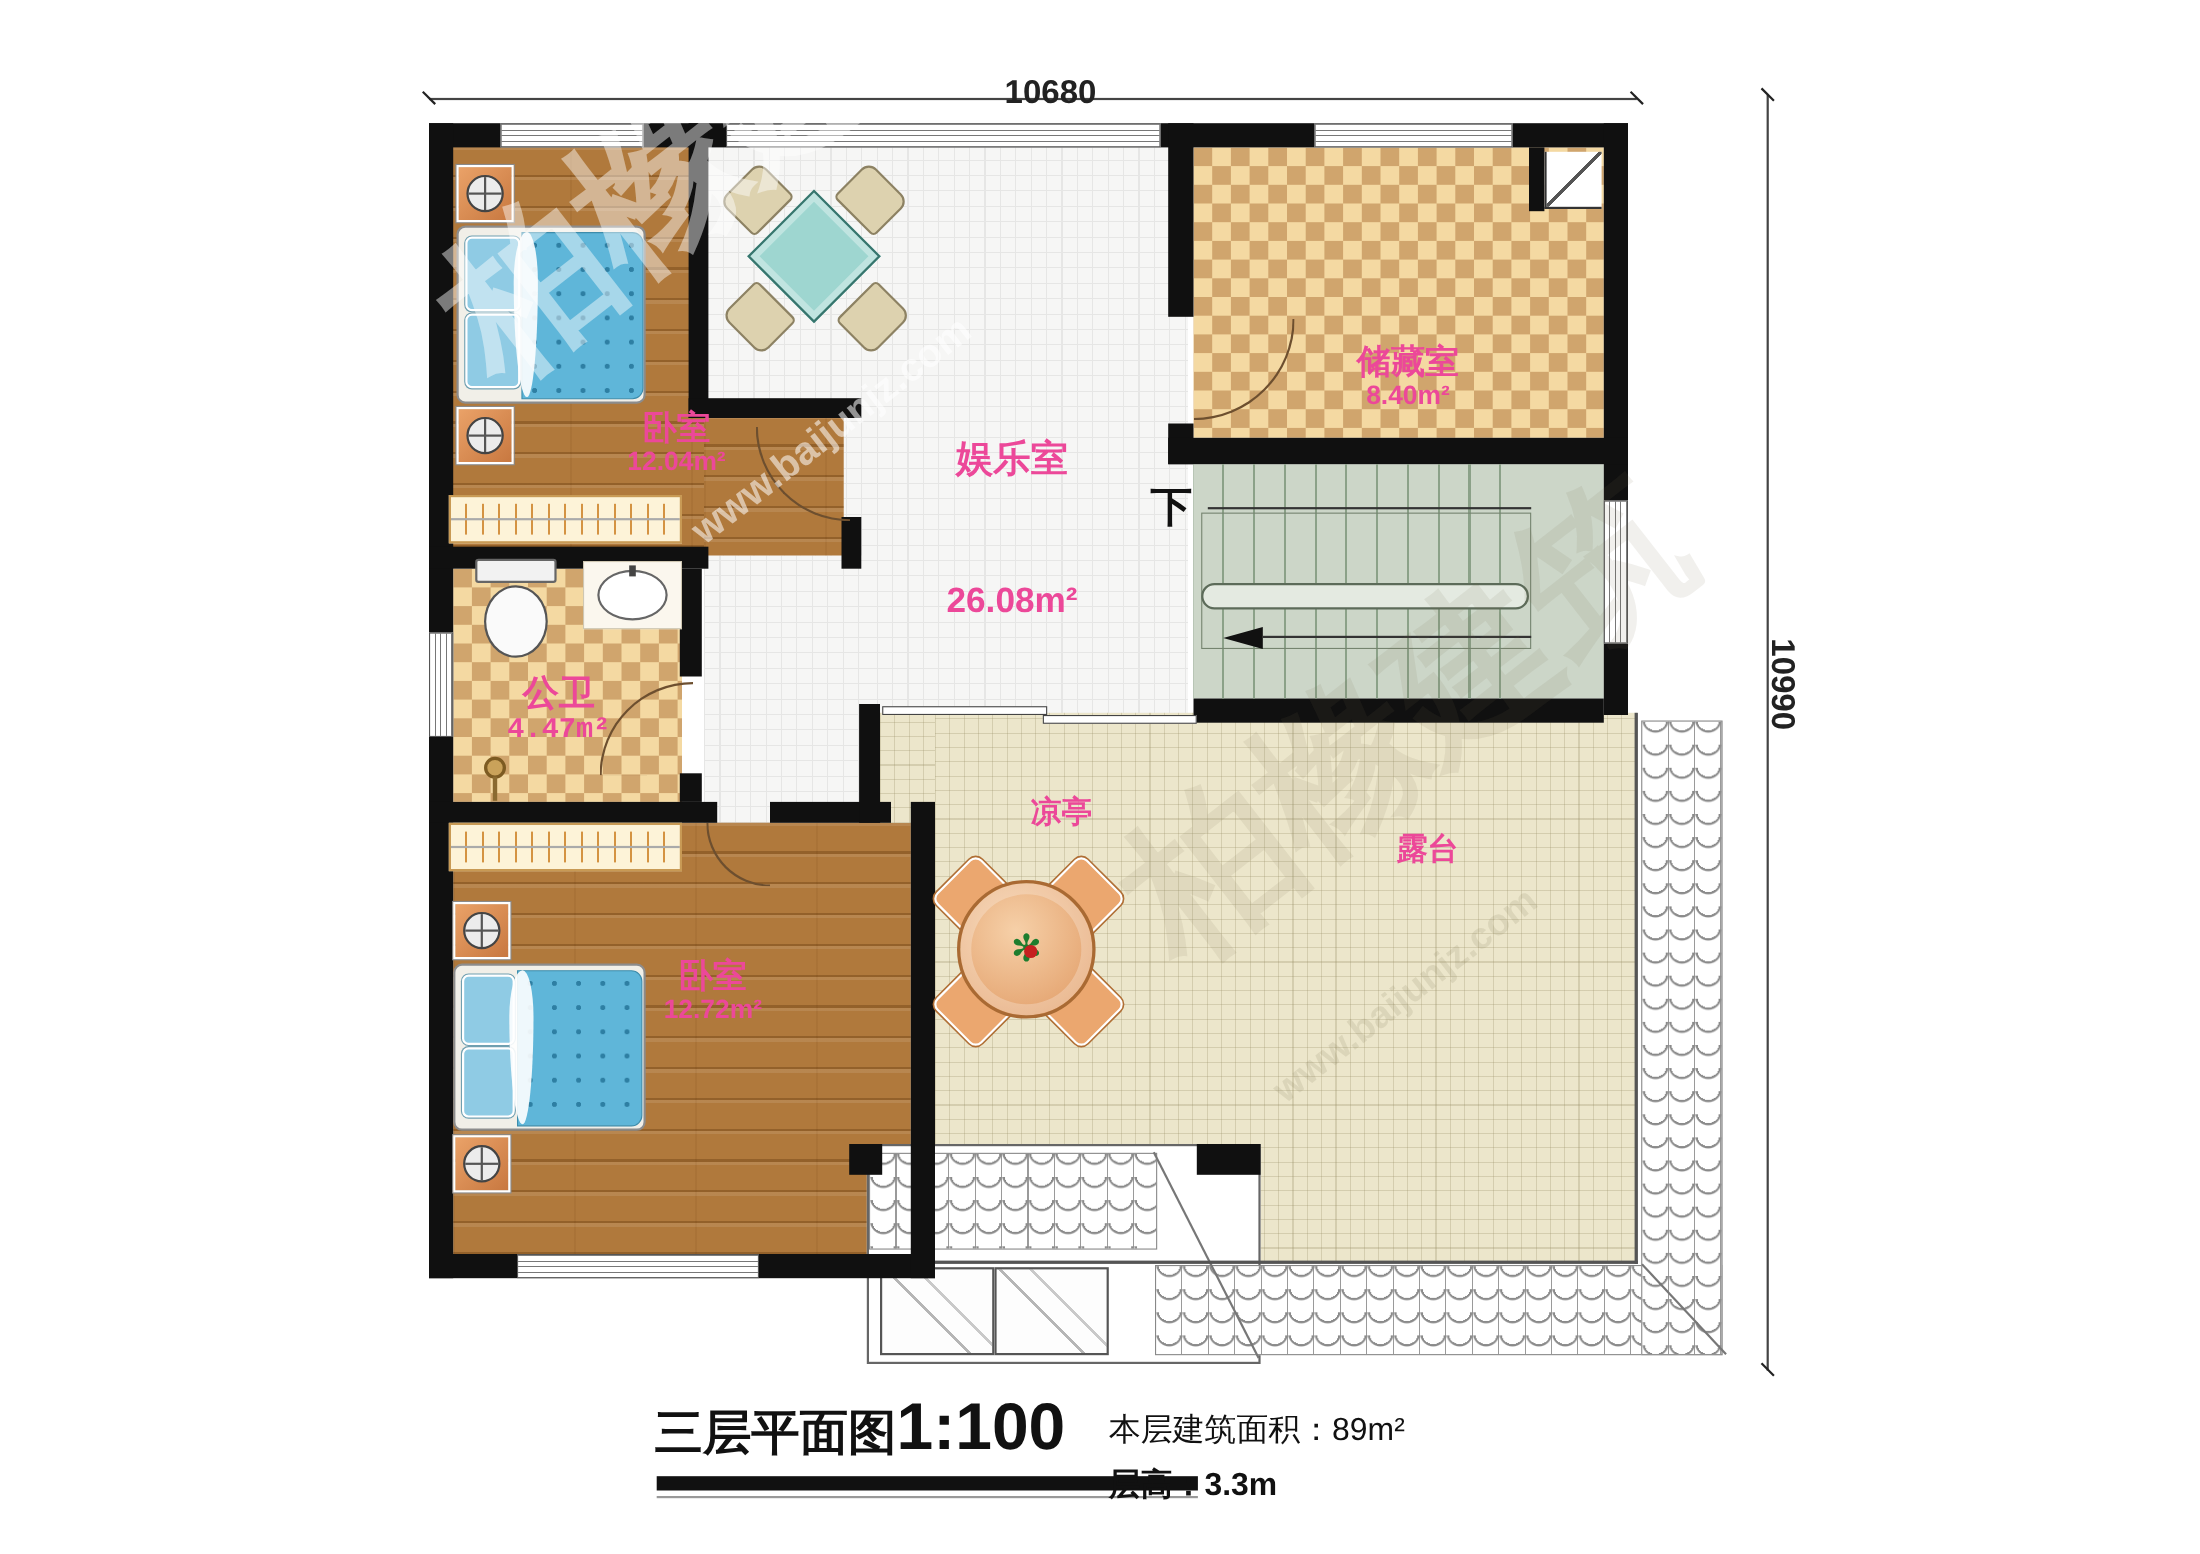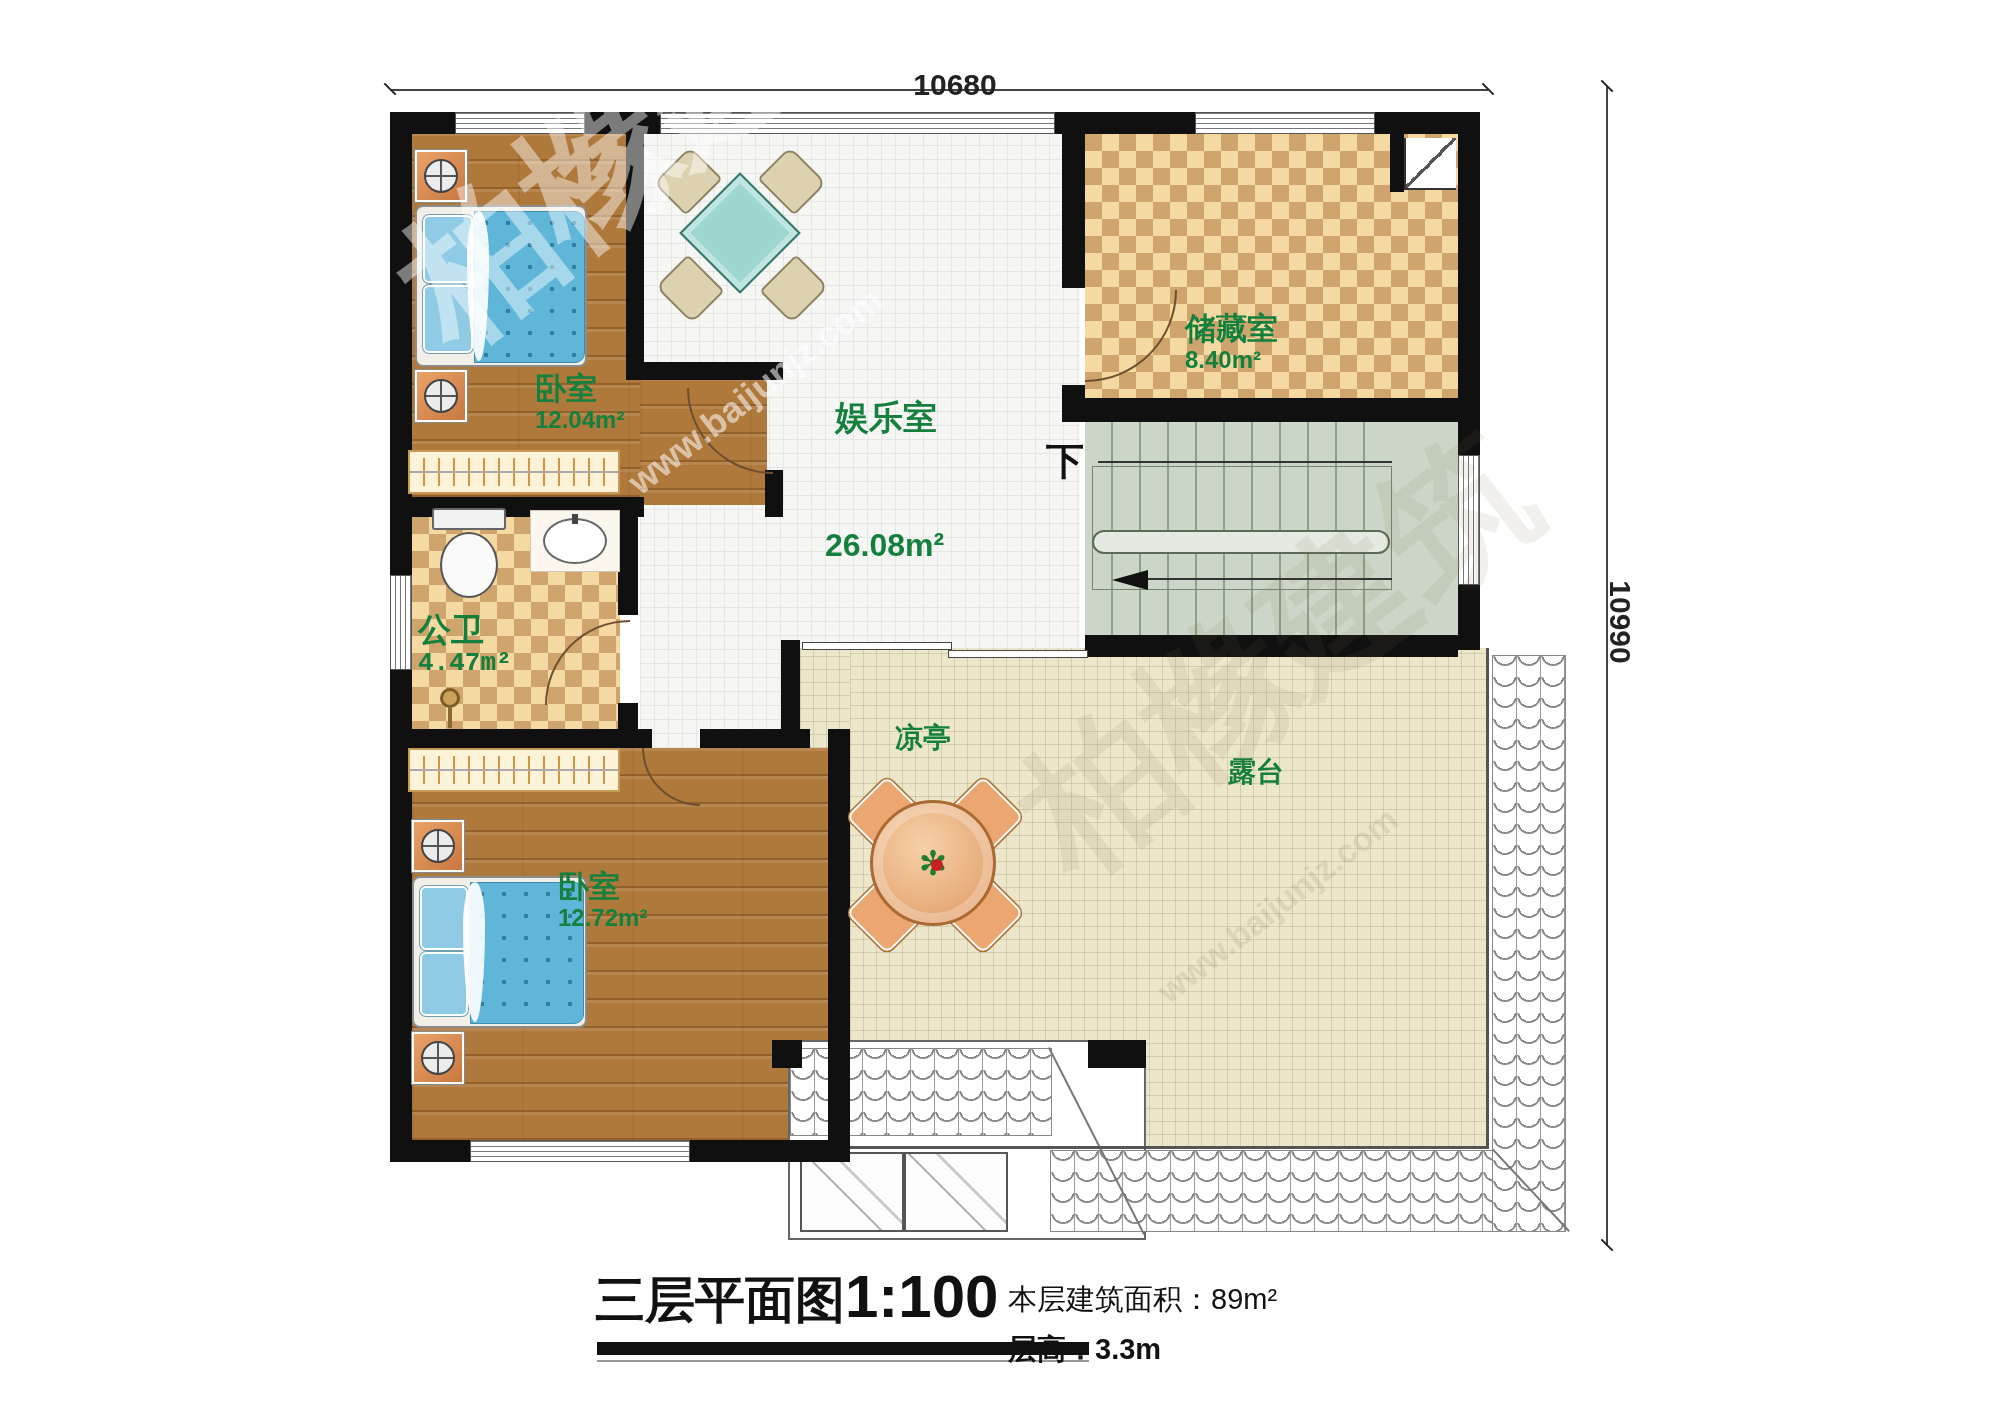--- a/index.html
+++ b/index.html
@@ -20,21 +20,21 @@
                           repeating-linear-gradient(90deg, rgba(150,140,100,.28) 0 1px, transparent 1px 13px);}
   .scallop{background-color:#ffffff;
            background-image:radial-gradient(circle at 12px -2px, rgba(0,0,0,0) 10px, #8a8a8a 10px, #8a8a8a 11.5px, rgba(0,0,0,0) 12.5px),
                             repeating-linear-gradient(90deg, transparent 0 23px, #9a9a9a 23px 24px);
            background-size:24px 21px, auto;border:1px solid #888;box-sizing:border-box;}
   .wall{background:#101010;}
   .window-h{background:#fff;border:1px solid #555;box-sizing:border-box;
             background-image:repeating-linear-gradient(0deg, transparent 0 4px, #777 4px 5px);}
   .window-v{background:#fff;border:1px solid #555;box-sizing:border-box;
             background-image:repeating-linear-gradient(90deg, transparent 0 4px, #777 4px 5px);}
-  .rlabel{text-align:left;color:#15803d;font-weight:bold;line-height:1.12;}
+  .rlabel{text-align:center;color:#ec4899;font-weight:bold;line-height:1.12;}
   .rname{font-size:31px;display:block;}
   .rname-sm{font-size:28px;display:block;}
   .rarea{font-size:24px;display:block;}
   .arc{border:0 solid #6d4f2f;background:transparent;box-sizing:border-box;}
   .furn{box-sizing:border-box;}
   .lamp{width:34px;height:34px;border-radius:50%;background:#ececec;border:2px solid #444;margin:7px auto 0;
         background-image:linear-gradient(#555,#555),linear-gradient(#555,#555);
         background-size:100% 2px,2px 100%;background-position:center;background-repeat:no-repeat;box-sizing:border-box;}
   .nstand{background:linear-gradient(135deg,#eaa268,#c87840);border:2px solid #fff;box-shadow:0 0 0 1px #8a8a8a;}
   .pillow{background:#8fcbe4;border:2px solid #ffffff;border-radius:6px;box-shadow:0 0 0 1px #6f9fb0;}
@@ -213,20 +213,20 @@
   <div class="abs tick" style="left:382px;top:88px;transform:rotate(45deg);"></div>
   <div class="abs tick" style="left:1480px;top:88px;transform:rotate(45deg);"></div>
   <div class="abs dimtext" style="left:895px;top:68px;width:120px;text-align:center;">10680</div>
 
   <div class="abs dimline" style="left:1606px;top:86px;width:2px;height:1160px;"></div>
   <div class="abs tick" style="left:1599px;top:85px;transform:rotate(45deg);"></div>
   <div class="abs tick" style="left:1599px;top:1244px;transform:rotate(45deg);"></div>
   <div class="abs dimtext" style="left:1560px;top:605px;width:120px;text-align:center;transform:rotate(90deg);">10990</div>
 
   <div class="abs" style="left:595px;top:1262px;font-weight:bold;color:#111;white-space:nowrap;">
-    <span style="font-size:50px;font-family:Liberation Serif, serif;">三层平面图</span><span style="font-size:60px;">1:100</span>
+    <span style="font-size:44px;font-family:Liberation Serif, serif;">三层平面图</span><span style="font-size:60px;">1:100</span>
   </div>
   <div class="abs" style="left:597px;top:1342px;width:492px;height:13px;background:#111;"></div>
   <div class="abs" style="left:597px;top:1360px;width:492px;height:2px;background:#999;"></div>
   <div class="abs" style="left:1008px;top:1280px;font-size:29px;color:#111;font-weight:normal;">本层建筑面积：89m²</div>
   <div class="abs" style="left:1008px;top:1330px;font-size:29px;color:#111;font-weight:bold;">层高：3.3m</div>
 
 </div>
 
 </body></html>

